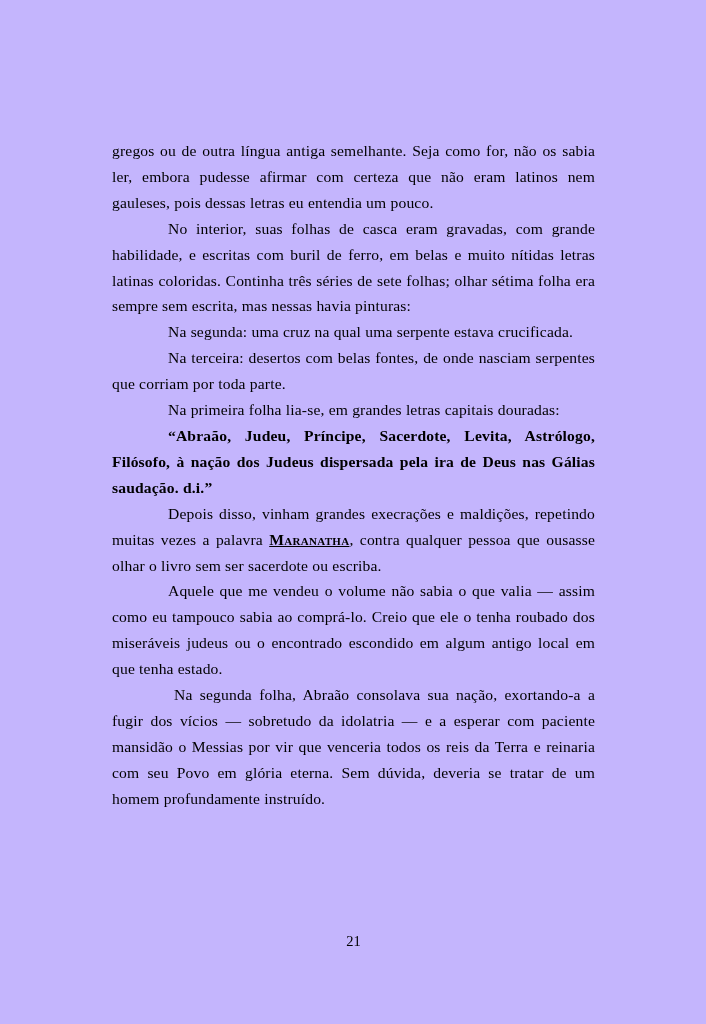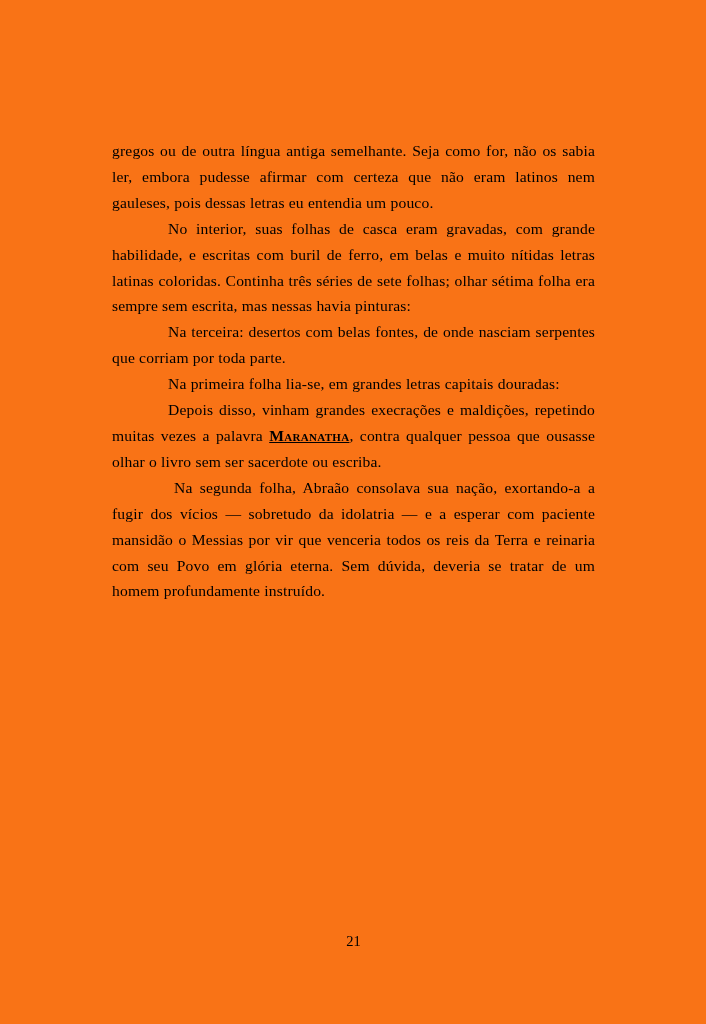--- a/index.html
+++ b/index.html
@@ -9,21 +9,21 @@
   }
   body {
     font-family: "Liberation Serif", "DejaVu Serif", serif;
     color: #000000;
     -webkit-font-smoothing: antialiased;
   }
   .page {
     position: relative;
     width: 706px;
     height: 1024px;
-    background: #f97316;
+    background: #c4b5fd;
     overflow: hidden;
     box-sizing: border-box;
   }
   .text-block {
     position: absolute;
     left: 112px;
     top: 138px;
     width: 483px;
   }
   p.para {
@@ -69,28 +69,31 @@
 
 <div class="page">
 
   <div class="text-block">
 
     <p class="para no-indent">gregos ou de outra língua antiga semelhante. Seja como for, não os sabia ler, embora pudesse afirmar com certeza que não eram latinos nem gauleses, pois dessas letras eu entendia um pouco.</p>
 
     <p class="para">No interior, suas folhas de casca eram gravadas, com grande habilidade, e escritas com buril de ferro, em belas e muito nítidas letras latinas coloridas. Continha três séries de sete folhas; olhar sétima folha era sempre sem escrita, mas nessas havia pinturas:</p>
 
 
+    <p class="para">Na segunda: uma cruz na qual uma serpente estava crucificada.</p>
 
     <p class="para">Na terceira: desertos com belas fontes, de onde nasciam serpentes que corriam por toda parte.</p>
 
     <p class="para">Na primeira folha lia-se, em grandes letras capitais douradas:</p>
 
+    <p class="para bold">“Abraão, Judeu, Príncipe, Sacerdote, Levita, Astrólogo, Filósofo, à nação dos Judeus dispersada pela ira de Deus nas Gálias saudação. d.i.”</p>
 
     <p class="para"><span>Depois disso, vinham grandes execrações e maldições, repetindo muitas vezes a palavra </span><span class="smallcaps">Maranatha</span><span>, contra qualquer pessoa que ousasse olhar o livro sem ser sacerdote ou escriba.</span></p>
 
+    <p class="para">Aquele que me vendeu o volume não sabia o que valia — assim como eu tampouco sabia ao comprá-lo. Creio que ele o tenha roubado dos miseráveis judeus ou o encontrado escondido em algum antigo local em que tenha estado.</p>
 
     <p class="para wide-indent">Na segunda folha, Abraão consolava sua nação, exortando-a a fugir dos vícios — sobretudo da idolatria — e a esperar com paciente mansidão o Messias por vir que venceria todos os reis da Terra e reinaria com seu Povo em glória eterna. Sem dúvida, deveria se tratar de um homem profundamente instruído.</p>
 
 
   </div>
 
   <div class="page-number">21</div>
 
 </div>
 

